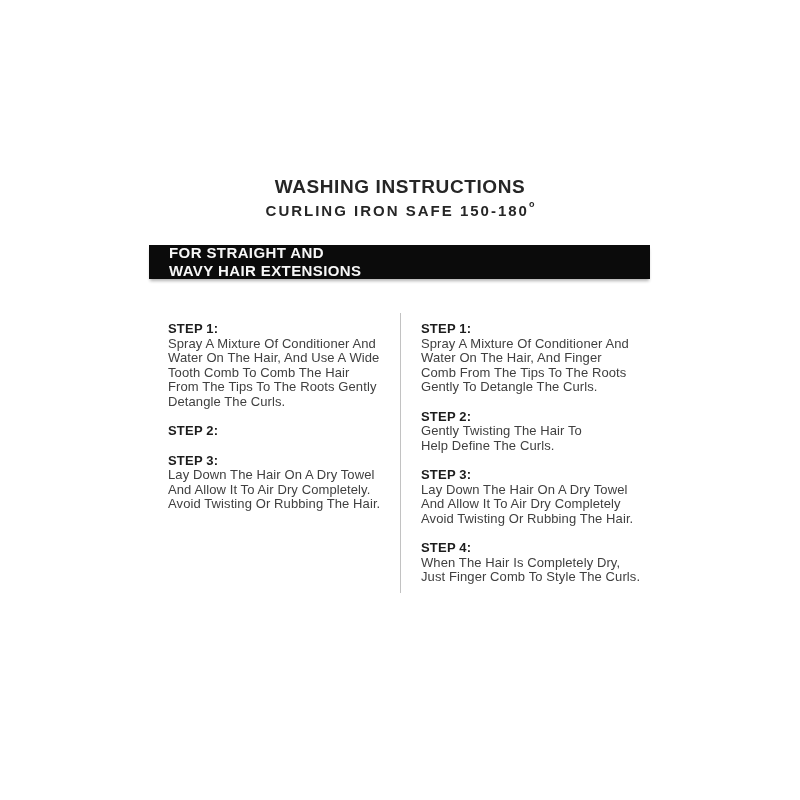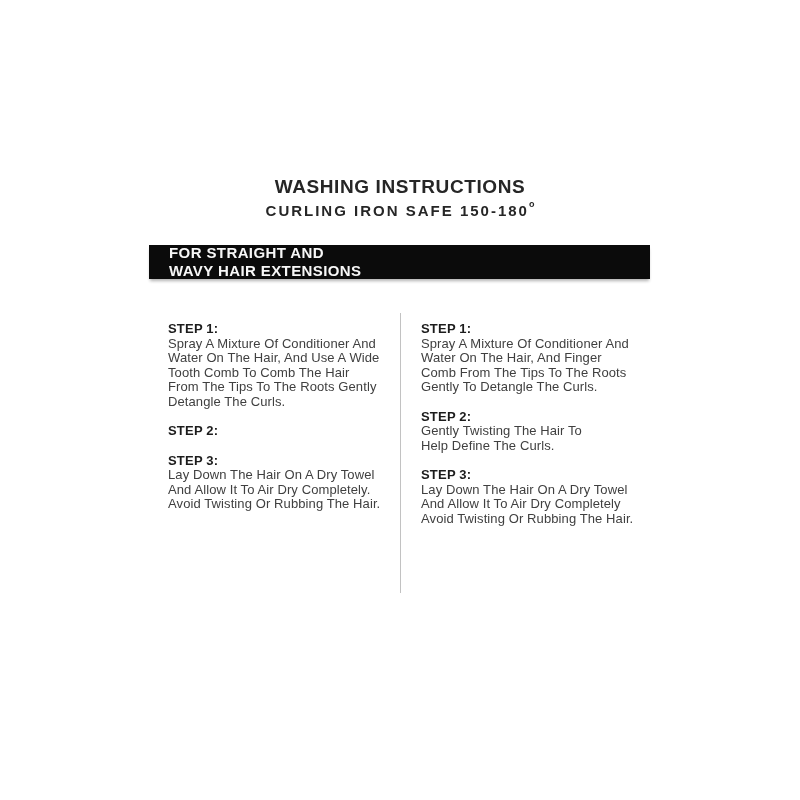--- a/index.html
+++ b/index.html
@@ -154,15 +154,20 @@
       <div class="step-label">STEP 2:</div>
       <div class="step-body">Gently Twisting The Hair To
 Help Define The Curls.</div>
     </div>
     <div class="step">
       <div class="step-label">STEP 3:</div>
       <div class="step-body">Lay Down The Hair On A Dry Towel
 And Allow It To Air Dry Completely
 Avoid Twisting Or Rubbing The Hair.</div>
     </div>
+    <div class="step">
+      <div class="step-label">STEP 4:</div>
+      <div class="step-body">When The Hair Is Completely Dry,
+Just Finger Comb To Style The Curls.</div>
+    </div>
   </div>
 
 </div>
 
 </body></html>

